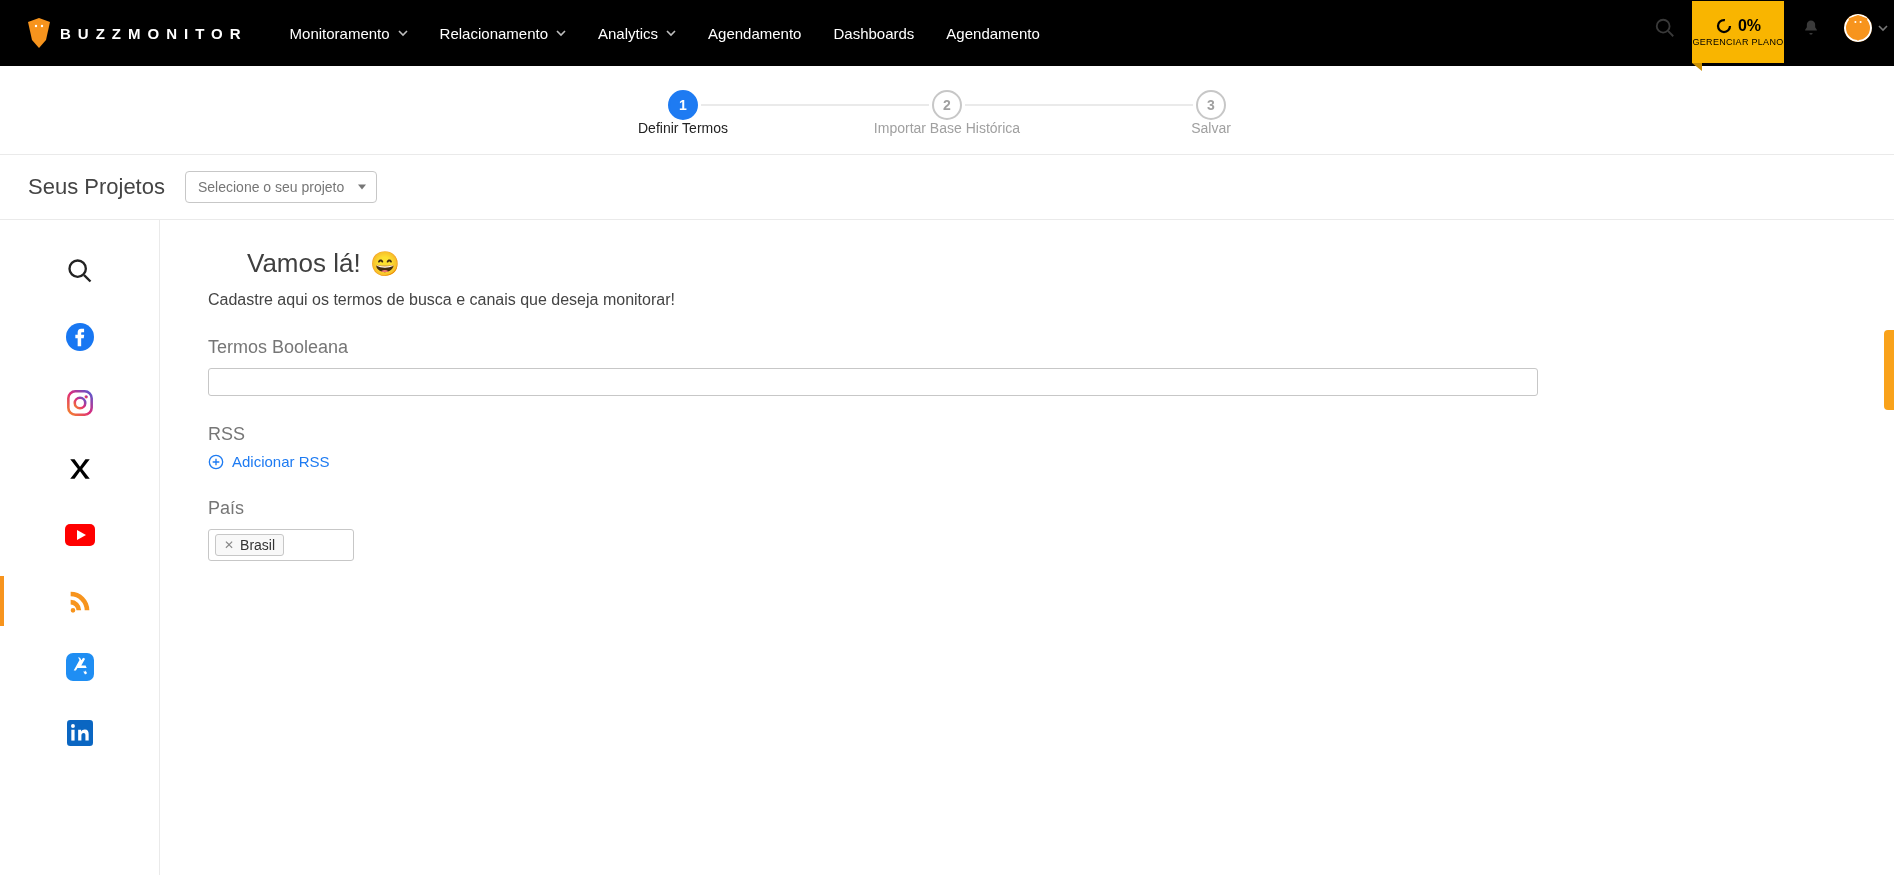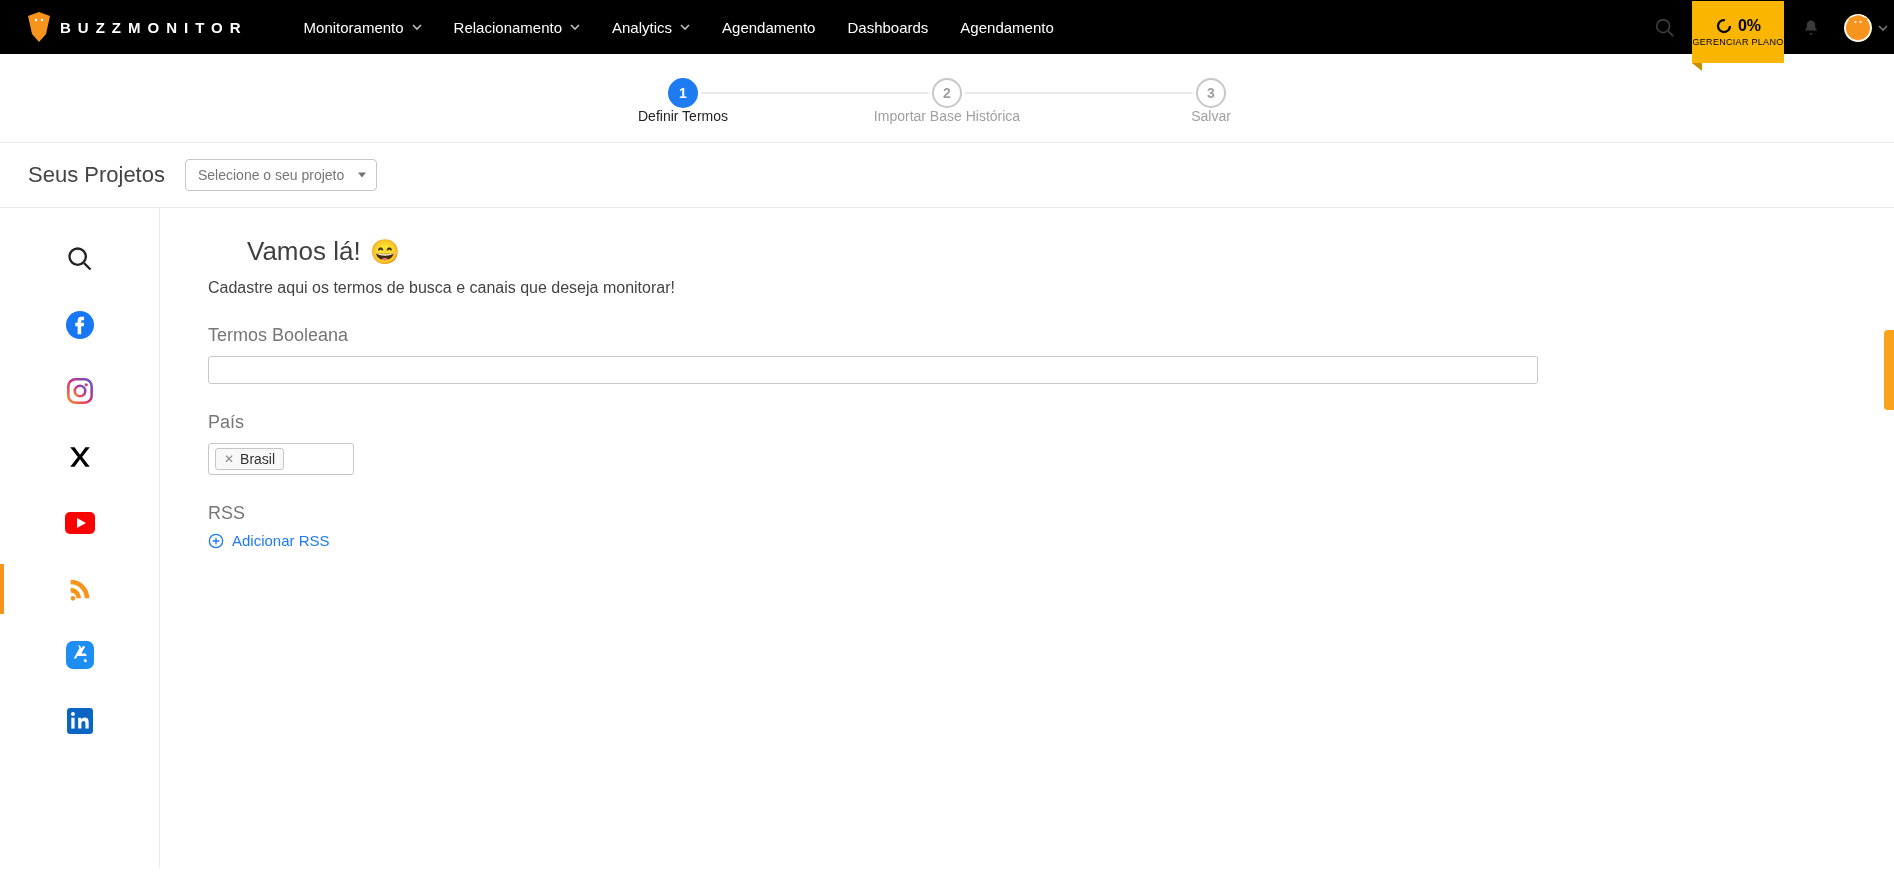--- a/index.html
+++ b/index.html
@@ -17,26 +17,26 @@
     --fb:#1877f2;
     --ig1:#f58529;--ig2:#dd2a7b;--ig3:#515bd4;
     --yt:#ff0000;
     --li:#0a66c2;
     --as:#1f8ef3;
     --feedback:#f9a21a;
   }
   *{box-sizing:border-box;font-family:"Segoe UI",Arial,Helvetica,sans-serif;}
   body{margin:0;background:#ffffff;color:var(--text);font-size:14px;width:1894px;}
   
-  .topbar{height:54px;background:var(--black);display:flex;align-items:center;color:#fff;position:relative;}
+  .topbar{height:66px;background:var(--black);display:flex;align-items:center;color:#fff;position:relative;}
   .logo{display:flex;align-items:center;gap:10px;padding:0 22px 0 28px;}
   .logo-mark svg{display:block;}
   .logo-text{letter-spacing:7px;font-weight:700;font-size:15px;}
   .logo-text .buzz{font-weight:800;}
-  .nav{display:flex;gap:32px;margin-left:34px;}
+  .nav{display:flex;gap:32px;margin-left:20px;}
   .nav-item{display:flex;align-items:center;gap:8px;font-size:15px;cursor:pointer;}
   .nav-item .chev{display:inline-flex;}
   .top-right{position:absolute;right:0;top:0;height:55px;display:flex;align-items:center;}
   .search-btn{width:54px;height:55px;display:flex;align-items:center;justify-content:center;cursor:pointer;}
   .plan-badge{width:92px;height:62px;background:var(--yellow);color:#000;position:relative;top:4px;display:flex;flex-direction:column;align-items:center;justify-content:center;gap:2px;}
   .plan-badge .row1{display:flex;align-items:center;gap:5px;font-weight:800;font-size:16px;}
   .plan-badge .row1 .spin{display:inline-flex;}
   .plan-badge .row2{font-size:9px;letter-spacing:.3px;}
   .plan-badge::after{content:"";position:absolute;left:0;bottom:-8px;width:0;height:0;border-top:8px solid #c98e00;border-left:10px solid transparent;}
   .bell-btn{width:54px;height:55px;display:flex;align-items:center;justify-content:center;cursor:pointer;color:#3a3a3a;}
@@ -292,37 +292,37 @@
       <span class="emoji">😄</span>
     </div>
     <div class="subtitle">Cadastre aqui os termos de busca e canais que deseja monitorar!</div>
 
     <div class="section">
       <div class="sec-label">Termos Booleana</div>
       <input class="big-input" type="text" value="" style="">
     </div>
 
     <div class="section">
-      <div class="sec-label">País</div>
-      <div class="tag-input">
-        <span class="tag">
-          <span class="x">✕</span>
-          <span class="tag-text">Brasil</span>
-        </span>
-      </div>
-    </div>
-
-    <div class="section">
       <div class="sec-label">RSS</div>
       <div class="add-rss">
         <span class="plus">
           <svg width="16" height="16" viewBox="0 0 24 24">
               <circle cx="12" cy="12" r="10" fill="none" stroke="#1e7bf2" stroke-width="2"></circle>
               <path d="M12 7v10M7 12h10" stroke="#1e7bf2" stroke-width="2"></path>
             </svg>
         </span>
         <span>Adicionar RSS</span>
       </div>
     </div>
+
+    <div class="section">
+      <div class="sec-label">País</div>
+      <div class="tag-input">
+        <span class="tag">
+          <span class="x">✕</span>
+          <span class="tag-text">Brasil</span>
+        </span>
+      </div>
+    </div>
   </main>
 </div>
 
 <div class="feedback-tab"></div>
 
 </body></html>

